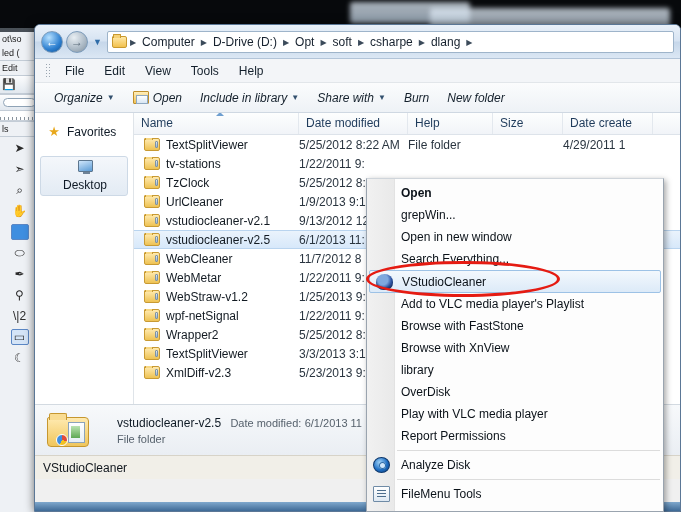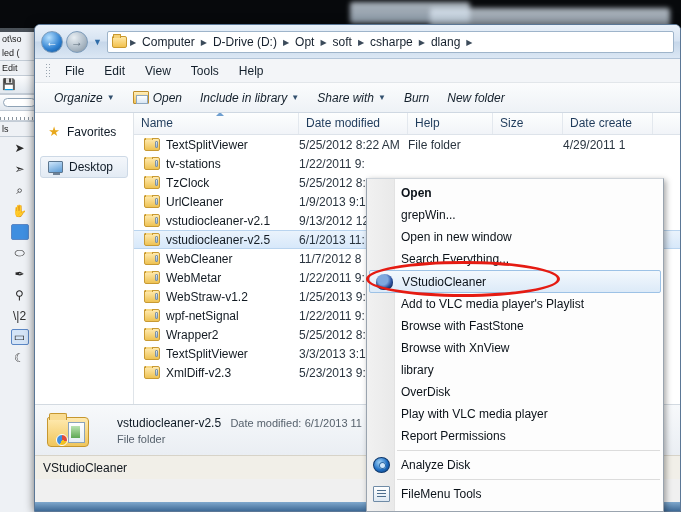--- a/index.html
+++ b/index.html
@@ -258,21 +258,21 @@
     <span class="cb">New folder</span>
   </div>
 
   <div id="body">
 
     <div id="nav">
       <div class="navitem">
         <span class="star">★</span>
         <span>Favorites</span>
       </div>
-      <div class="navitem sel" style="margin-top:14px;">
+      <div class="navitem sel" style="margin-top:14px;flex-direction:column;">
         <span class="mon"></span>
         <span>Desktop</span>
       </div>
     </div>
 
     <div id="listpane">
       <div id="colhdr">
         <div class="ch" style="width:165px;">
           <span class="sortarrow"></span>
           <span>Name</span>

